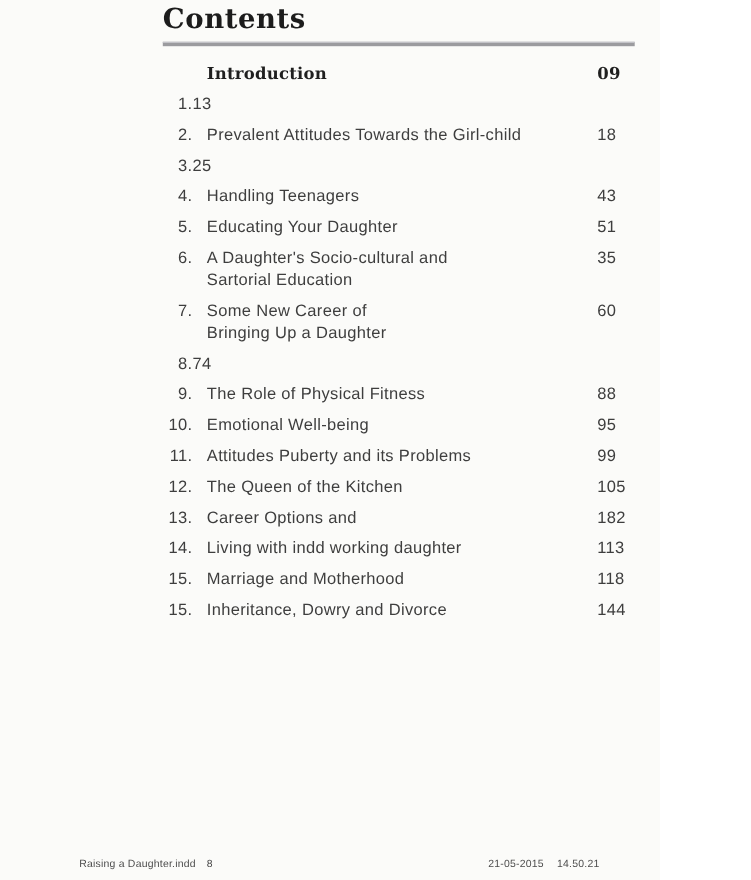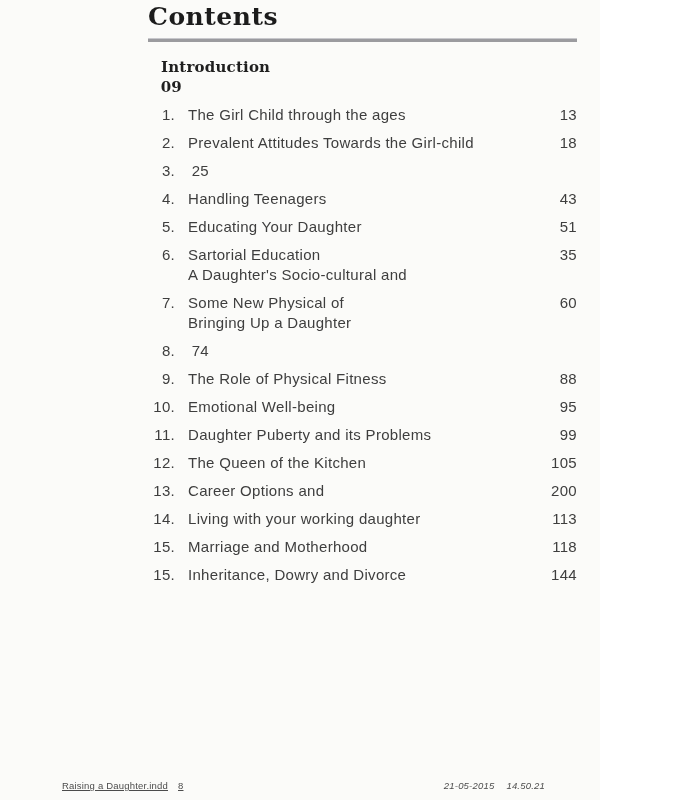--- a/index.html
+++ b/index.html
@@ -51,40 +51,39 @@
     width: 27px;
     text-align: right;
   }
   .row .titlecell {
     flex: 1;
     padding-left: 13px;
   }
   .row .pagecell {
     flex: none;
     min-width: 34px;
-    text-align: right;
+    text-align: left;
   }
   .intro-row {
     font-family: "DejaVu Serif", serif;
     font-weight: 700;
     font-size: 15px;
     letter-spacing: 0.2px;
     color: #1f1f1f;
-    flex-direction: column;
   }
   .footer-left, .footer-right {
     position: absolute;
     bottom: 9px;
     font-size: 9.5px;
     letter-spacing: 0.2px;
     color: #4c4c4c;
     white-space: nowrap;
   }
-  .footer-left { left: 62px; text-decoration: underline; }
-  .footer-right { right: 55px; font-style: italic; }
+  .footer-left { left: 72px; }
+  .footer-right { right: 55px; }
   .footer-gap-sm { display: inline-block; width: 10px; }
   .footer-gap-lg { display: inline-block; width: 12px; }
 </style>
 </head>
 <body>
 
 <div class="page" style="background: rgb(251, 251, 249);">
 
   <div class="content">
 
@@ -95,23 +94,20 @@
     <div class="toc">
 
       <div class="row intro-row">
         <span class="num"></span>
         <span class="titlecell">Introduction</span>
         <span class="pagecell">09</span>
       </div>
 
   <div class="row">
     <span class="num">1.</span>
-    <span class="titlecell">
-            <div>The Girl Child through the ages</div>
-          </span>
     <span class="pagecell">13</span>
   </div>
 
   <div class="row">
     <span class="num">2.</span>
     <span class="titlecell">
             <div>Prevalent Attitudes Towards the Girl-child</div>
           </span>
     <span class="pagecell">18</span>
   </div>
@@ -133,30 +129,30 @@
     <span class="num">5.</span>
     <span class="titlecell">
             <div>Educating Your Daughter</div>
           </span>
     <span class="pagecell">51</span>
   </div>
 
   <div class="row">
     <span class="num">6.</span>
     <span class="titlecell">
+            <div>A Daughter's Socio-cultural and</div>
             <div>Sartorial Education</div>
-            <div>A Daughter's Socio-cultural and</div>
           </span>
     <span class="pagecell">35</span>
   </div>
 
   <div class="row">
     <span class="num">7.</span>
     <span class="titlecell">
-            <div>Some New Physical of</div>
+            <div>Some New Career of</div>
             <div>Bringing Up a Daughter</div>
           </span>
     <span class="pagecell">60</span>
   </div>
 
   <div class="row">
     <span class="num">8.</span>
     <span class="pagecell">74</span>
   </div>
 
@@ -172,45 +168,45 @@
     <span class="num">10.</span>
     <span class="titlecell">
             <div>Emotional Well-being</div>
           </span>
     <span class="pagecell">95</span>
   </div>
 
   <div class="row">
     <span class="num">11.</span>
     <span class="titlecell">
-            <div>Daughter Puberty and its Problems</div>
+            <div>Attitudes Puberty and its Problems</div>
           </span>
     <span class="pagecell">99</span>
   </div>
 
   <div class="row">
     <span class="num">12.</span>
     <span class="titlecell">
             <div>The Queen of the Kitchen</div>
           </span>
     <span class="pagecell">105</span>
   </div>
 
   <div class="row">
     <span class="num">13.</span>
     <span class="titlecell">
             <div>Career Options and</div>
           </span>
-    <span class="pagecell">200</span>
+    <span class="pagecell">182</span>
   </div>
 
   <div class="row">
     <span class="num">14.</span>
     <span class="titlecell">
-            <div>Living with your working daughter</div>
+            <div>Living with indd working daughter</div>
           </span>
     <span class="pagecell">113</span>
   </div>
 
   <div class="row">
     <span class="num">15.</span>
     <span class="titlecell">
             <div>Marriage and Motherhood</div>
           </span>
     <span class="pagecell">118</span>

